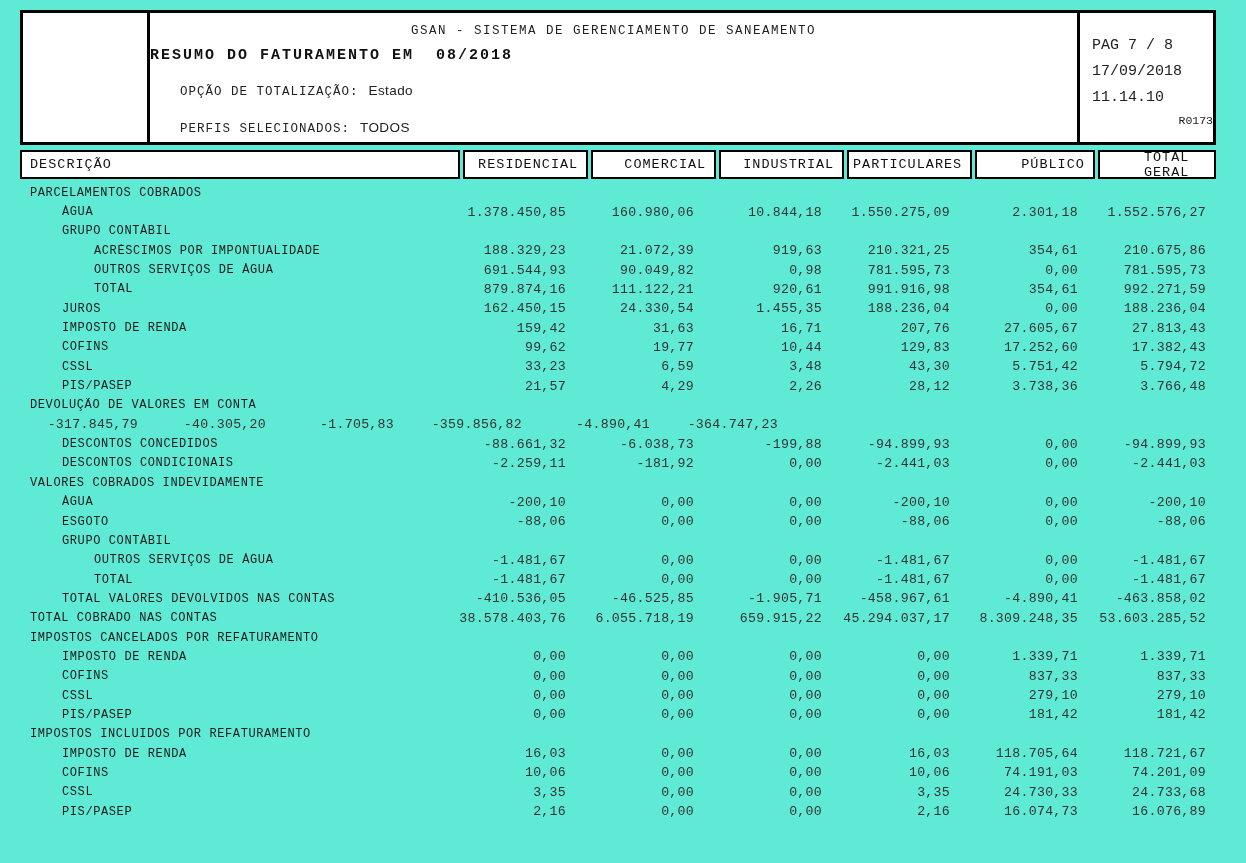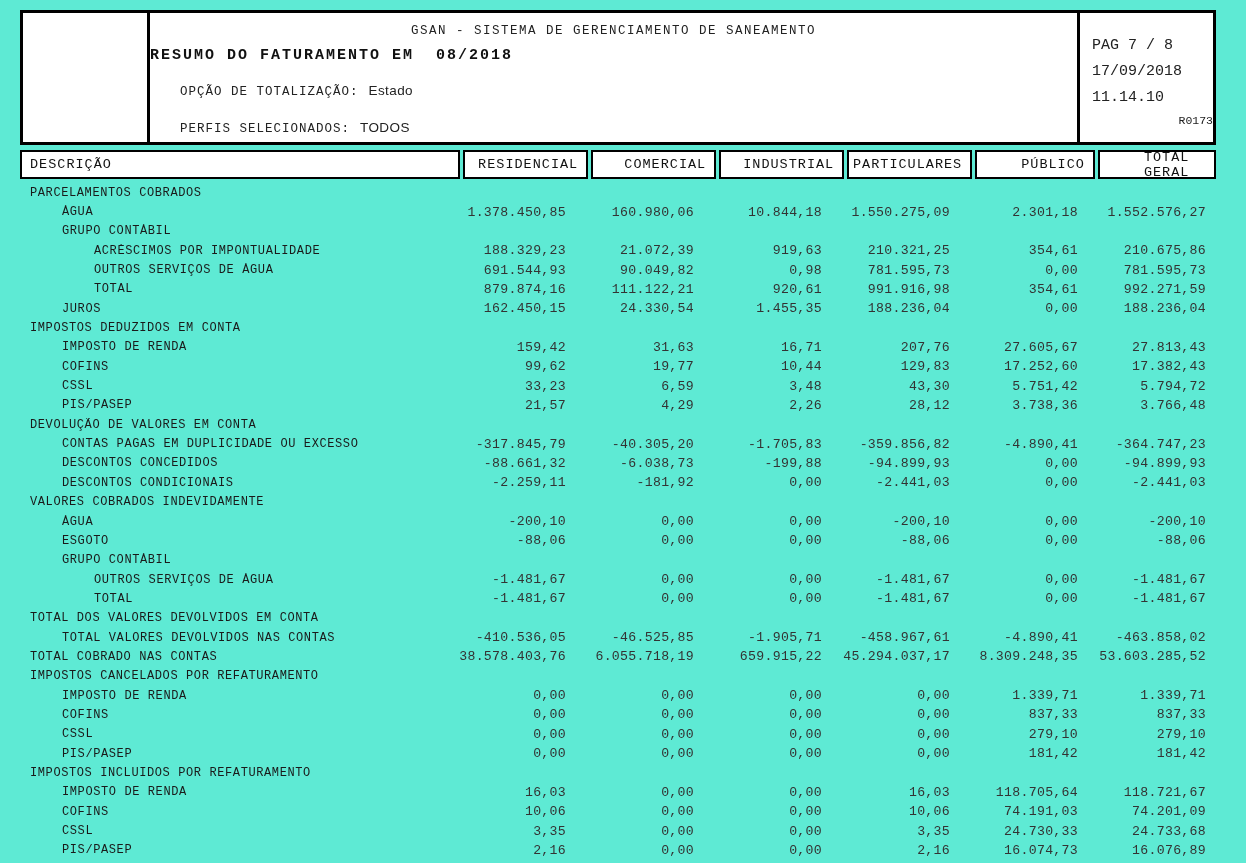--- a/index.html
+++ b/index.html
@@ -156,29 +156,20 @@
       <div class="trow">
         <div class="cell-desc ind1">JUROS</div>
         <div class="cell-num">162.450,15</div>
         <div class="cell-num">24.330,54</div>
         <div class="cell-num">1.455,35</div>
         <div class="cell-num">188.236,04</div>
         <div class="cell-num">0,00</div>
         <div class="cell-num">188.236,04</div>
       </div>
       <div class="trow">
-        <div class="cell-desc ind0">IMPOSTOS DEDUZIDOS EM CONTA</div>
-        <div class="cell-num"></div>
-        <div class="cell-num"></div>
-        <div class="cell-num"></div>
-        <div class="cell-num"></div>
-        <div class="cell-num"></div>
-        <div class="cell-num"></div>
-      </div>
-      <div class="trow">
         <div class="cell-desc ind1">IMPOSTO DE RENDA</div>
         <div class="cell-num">159,42</div>
         <div class="cell-num">31,63</div>
         <div class="cell-num">16,71</div>
         <div class="cell-num">207,76</div>
         <div class="cell-num">27.605,67</div>
         <div class="cell-num">27.813,43</div>
       </div>
       <div class="trow">
         <div class="cell-desc ind1">COFINS</div>
@@ -210,21 +201,20 @@
       <div class="trow">
         <div class="cell-desc ind0">DEVOLUÇÃO DE VALORES EM CONTA</div>
         <div class="cell-num"></div>
         <div class="cell-num"></div>
         <div class="cell-num"></div>
         <div class="cell-num"></div>
         <div class="cell-num"></div>
         <div class="cell-num"></div>
       </div>
       <div class="trow">
-        <div class="cell-desc ind1">CONTAS PAGAS EM DUPLICIDADE OU EXCESSO</div>
         <div class="cell-num">-317.845,79</div>
         <div class="cell-num">-40.305,20</div>
         <div class="cell-num">-1.705,83</div>
         <div class="cell-num">-359.856,82</div>
         <div class="cell-num">-4.890,41</div>
         <div class="cell-num">-364.747,23</div>
       </div>
       <div class="trow">
         <div class="cell-desc ind1">DESCONTOS CONCEDIDOS</div>
         <div class="cell-num">-88.661,32</div>
@@ -289,29 +279,20 @@
         <div class="cell-num">-1.481,67</div>
       </div>
       <div class="trow">
         <div class="cell-desc ind2">TOTAL</div>
         <div class="cell-num">-1.481,67</div>
         <div class="cell-num">0,00</div>
         <div class="cell-num">0,00</div>
         <div class="cell-num">-1.481,67</div>
         <div class="cell-num">0,00</div>
         <div class="cell-num">-1.481,67</div>
-      </div>
-      <div class="trow">
-        <div class="cell-desc ind0">TOTAL DOS VALORES DEVOLVIDOS EM CONTA</div>
-        <div class="cell-num"></div>
-        <div class="cell-num"></div>
-        <div class="cell-num"></div>
-        <div class="cell-num"></div>
-        <div class="cell-num"></div>
-        <div class="cell-num"></div>
       </div>
       <div class="trow">
         <div class="cell-desc ind1">TOTAL VALORES DEVOLVIDOS NAS CONTAS</div>
         <div class="cell-num">-410.536,05</div>
         <div class="cell-num">-46.525,85</div>
         <div class="cell-num">-1.905,71</div>
         <div class="cell-num">-458.967,61</div>
         <div class="cell-num">-4.890,41</div>
         <div class="cell-num">-463.858,02</div>
       </div>

